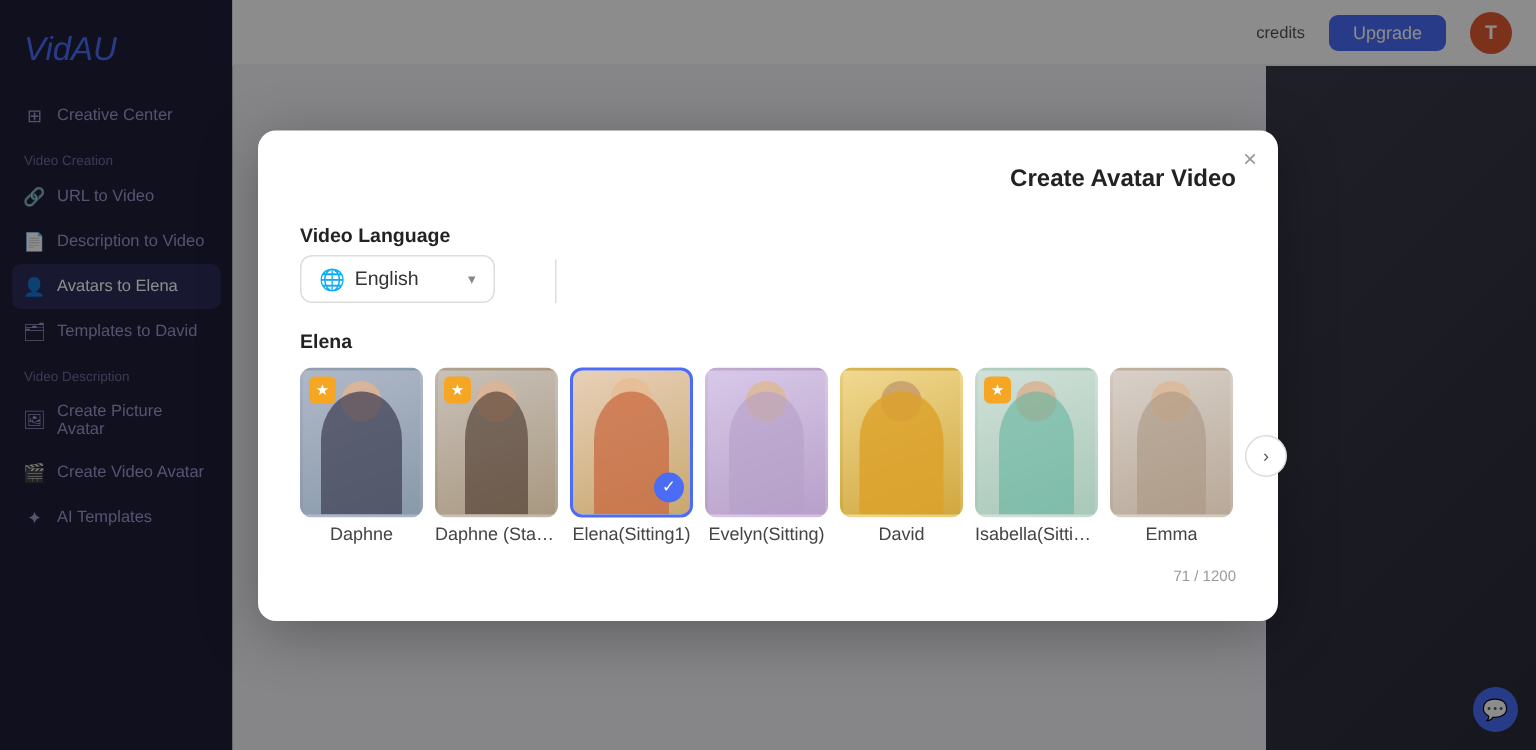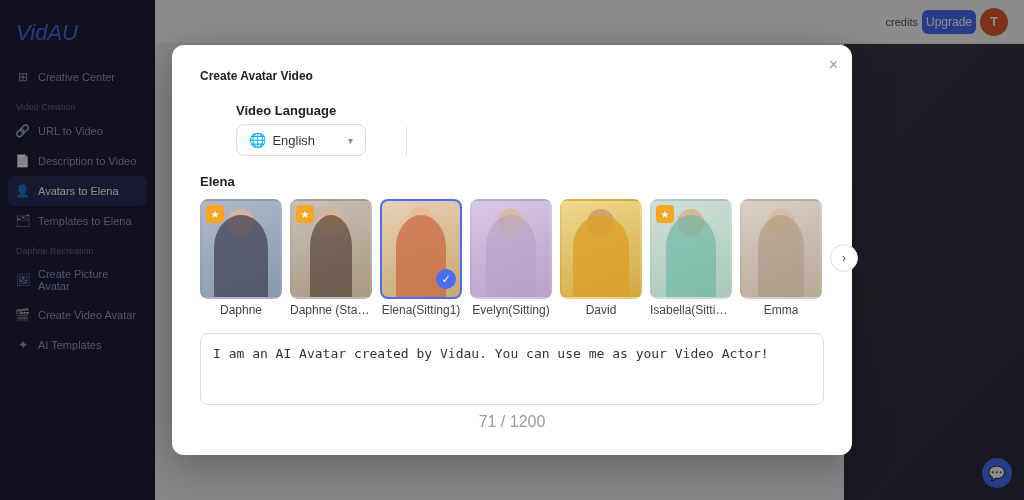--- a/index.html
+++ b/index.html
@@ -69,35 +69,35 @@
       position: relative;
     }
 
     .top-bar {
       height: 44px;
       background: #fff;
       display: flex;
       align-items: center;
       justify-content: flex-end;
       padding: 0 16px;
-      gap: 4px;
+      gap: 16px;
       border-bottom: 1px solid #eee;
     }
 
     .credits-text {
       font-size: 11px;
       color: #555;
     }
 
     .upgrade-btn {
       background: #4a6cf7;
       color: #fff;
       border: none;
       border-radius: 6px;
-      padding: 5px 4px;
+      padding: 5px 16px;
       font-size: 12px;
       cursor: pointer;
     }
 
     .user-avatar-circle {
       width: 28px;
       height: 28px;
       border-radius: 50%;
       background: #e05a30;
       color: #fff;
@@ -123,22 +123,22 @@
       background: #fff;
       border-radius: 12px;
       padding: 24px 28px;
       width: 680px;
       max-height: 480px;
       position: relative;
       box-shadow: 0 8px 40px rgba(0,0,0,0.3);
     }
 
     .modal-title {
-      text-align: left;
-      font-size: 12px;
+      text-align: right;
+      font-size: 16px;
       font-weight: 600;
       color: #222;
       margin-bottom: 20px;
     }
 
     .modal-close {
       position: absolute;
       top: 12px;
       right: 14px;
       font-size: 16px;
@@ -147,21 +147,20 @@
       background: none;
       border: none;
       line-height: 1;
     }
 
     .form-row {
       display: flex;
       gap: 40px;
       align-items: flex-end;
       margin-bottom: 18px;
-      margin-left: 36px;
     }
 
     .form-group {
       display: flex;
       flex-direction: column;
       gap: 6px;
     }
 
     .form-label {
       font-size: 13px;
@@ -371,22 +370,22 @@
       border-radius: 8px;
       padding: 10px 12px;
       font-size: 13px;
       color: #333;
       resize: none;
       outline: none;
       line-height: 1.5;
     }
 
     .char-count {
-      text-align: center;
-      font-size: 16px;
+      text-align: right;
+      font-size: 10px;
       color: #999;
       margin-top: 4px;
     }
 
     
     .bg-preview {
       position: absolute;
       right: 0;
       top: 44px;
       width: 180px;
@@ -449,24 +448,24 @@
     <div class="sidebar-item">
       <span class="sidebar-item-icon">📄</span>
       <span>Description to Video</span>
     </div>
     <div class="sidebar-item active">
       <span class="sidebar-item-icon">👤</span>
       <span>Avatars to Elena</span>
     </div>
     <div class="sidebar-item">
       <span class="sidebar-item-icon">🗂</span>
-      <span>Templates to Elena</span>
-    </div>
-
-    <div class="sidebar-recreation-section">Daphne Recreation</div>
+      <span>Templates to David</span>
+    </div>
+
+    <div class="sidebar-recreation-section">Video Description</div>
 
     <div class="sidebar-item">
       <span class="sidebar-item-icon">🖼</span>
       <span>Create Picture Avatar</span>
     </div>
     <div class="sidebar-item">
       <span class="sidebar-item-icon">🎬</span>
       <span>Create Video Avatar</span>
     </div>
     <div class="sidebar-item">
@@ -589,18 +588,17 @@
             </div>
           </div>
           <span class="avatar-name">Emma</span>
         </div>
 
         <button class="avatar-scroll-btn">›</button>
       </div>
     </div>
 
     <div>
-      <textarea class="script-textarea" style="">I am an AI Avatar created by Vidau. You can use me as your Video Actor!</textarea>
       <div class="char-count">71 / 1200</div>
     </div>
 
   </div>
 </div>
 
 </body></html>

